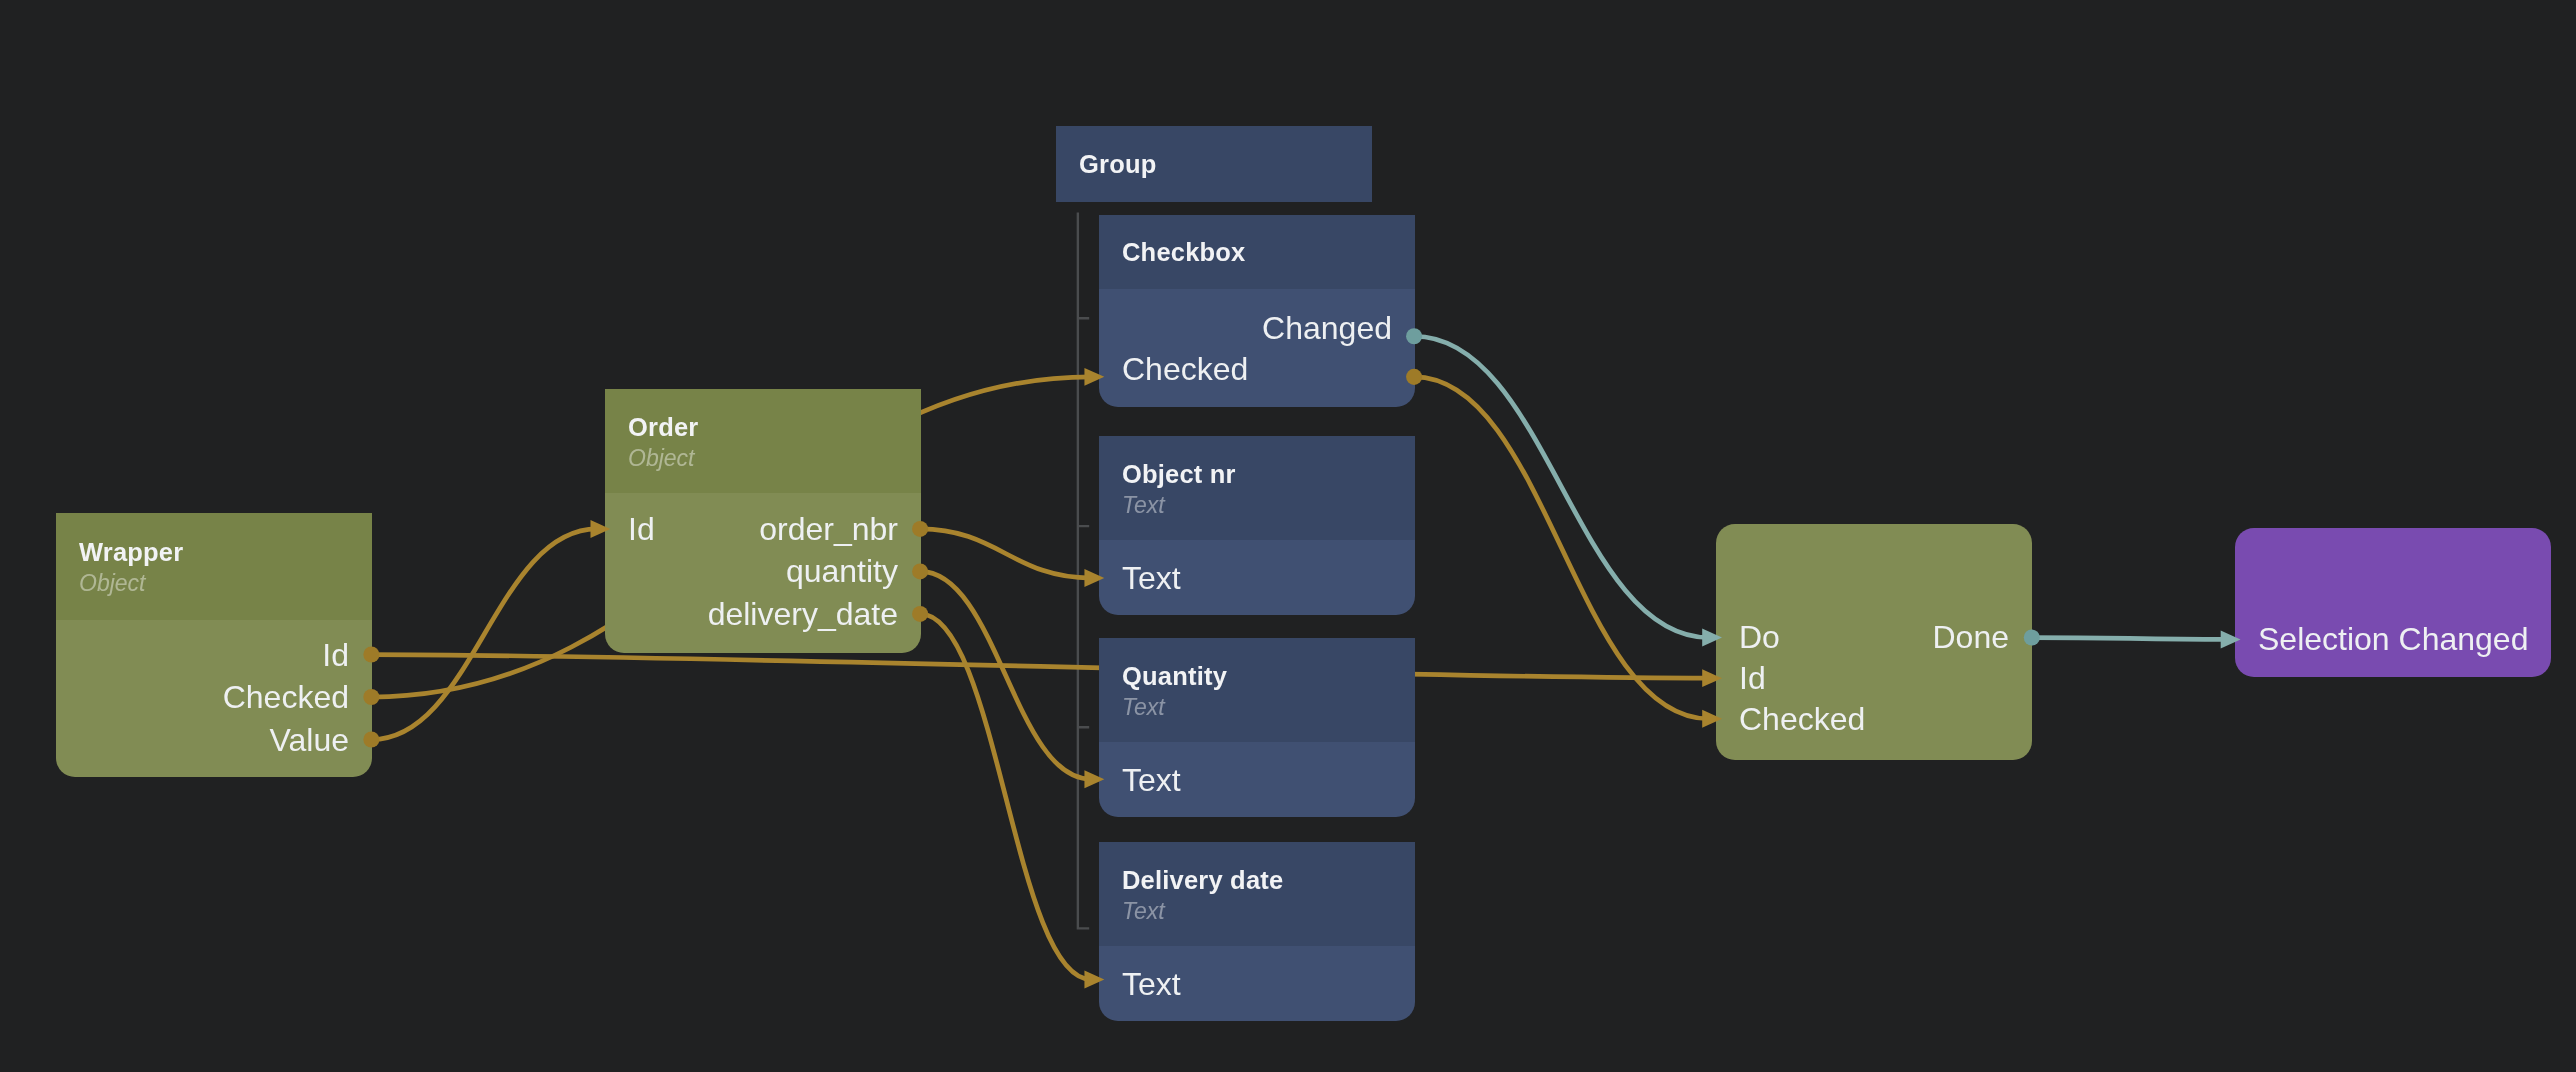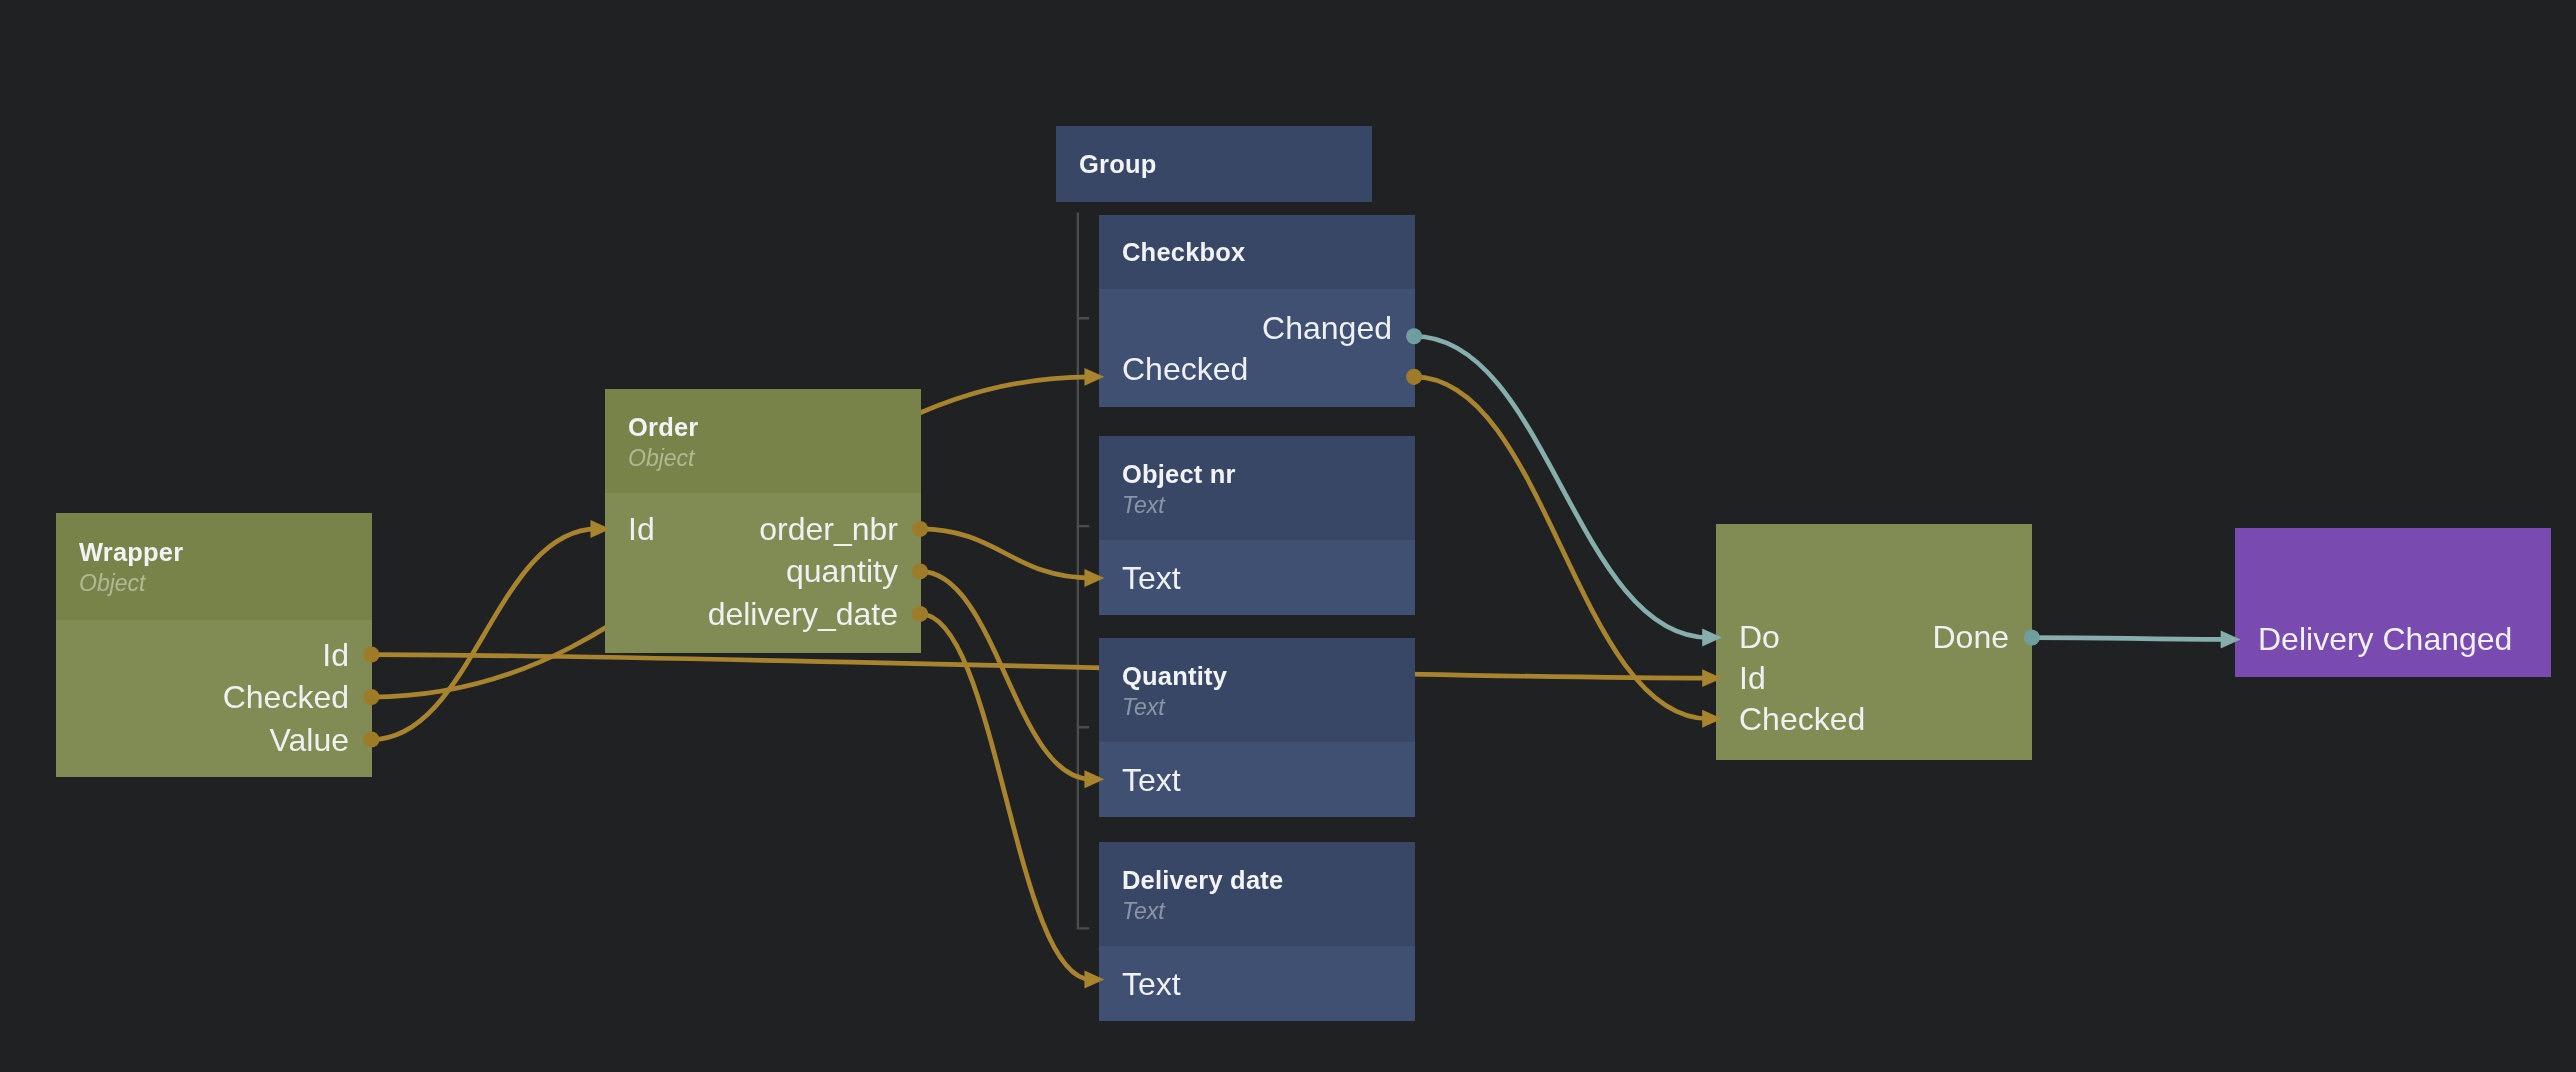--- a/index.html
+++ b/index.html
@@ -10,21 +10,21 @@
     background:#202122;
     overflow:hidden;
     font-family:"Liberation Sans","DejaVu Sans",sans-serif;
   }
   #wire-layer,#port-layer{
     position:absolute;left:0;top:0;width:2576px;height:1072px;
   }
   #wire-layer{z-index:1;}
   #node-layer{position:absolute;left:0;top:0;width:2576px;height:1072px;z-index:2;}
   #port-layer{z-index:3;pointer-events:none;}
-  .node{position:absolute;box-sizing:border-box;}
+  .node{position:absolute;box-sizing:border-box;border-radius:19px;}
   .node-header{
     display:flex;flex-direction:column;justify-content:center;
     padding:0 23px;box-sizing:border-box;
   }
   .node-title{
     font-size:25.5px;font-weight:600;color:#f2f3f5;
     line-height:34px;white-space:nowrap;letter-spacing:0.2px;
   }
   .node-subtitle{
     font-size:23px;font-weight:400;color:rgba(255,255,255,0.42);
@@ -106,21 +106,21 @@
         </div>
         <div class="port-label left" style="top: 142px;">Text</div>
       </div>
       <div class="node" style="left: 1716px; top: 524px; width: 316px; height: 236px; background: rgb(129, 140, 84);">
         <div class="port-label left" style="top: 113px;">Do</div>
         <div class="port-label right" style="top: 113px;">Done</div>
         <div class="port-label left" style="top: 154px;">Id</div>
         <div class="port-label left" style="top: 195px;">Checked</div>
       </div>
       <div class="node" style="left: 2235px; top: 528px; width: 316px; height: 149px; background: rgb(121, 75, 176);">
-        <div class="port-label left" style="top: 111px;">Delivery Changed</div>
+        <div class="port-label left" style="top: 111px;">Selection Changed</div>
       </div>
     </div>
   <svg id="port-layer" viewBox="0 0 2727 1135" width="2576" height="1072">
       <circle cx="393" cy="693" r="8.5" fill="#9e7b28"></circle>
       <path d="M 1823 718 L 1802 708.5 L 1802 727.5 Z" fill="#a9842e"></path>
       <circle cx="393" cy="738" r="8.5" fill="#9e7b28"></circle>
       <path d="M 1169 399 L 1148 389.5 L 1148 408.5 Z" fill="#a9842e"></path>
       <circle cx="393" cy="783" r="8.5" fill="#9e7b28"></circle>
       <path d="M 646 560 L 625 550.5 L 625 569.5 Z" fill="#a9842e"></path>
       <circle cx="974" cy="560" r="8.5" fill="#9e7b28"></circle>

